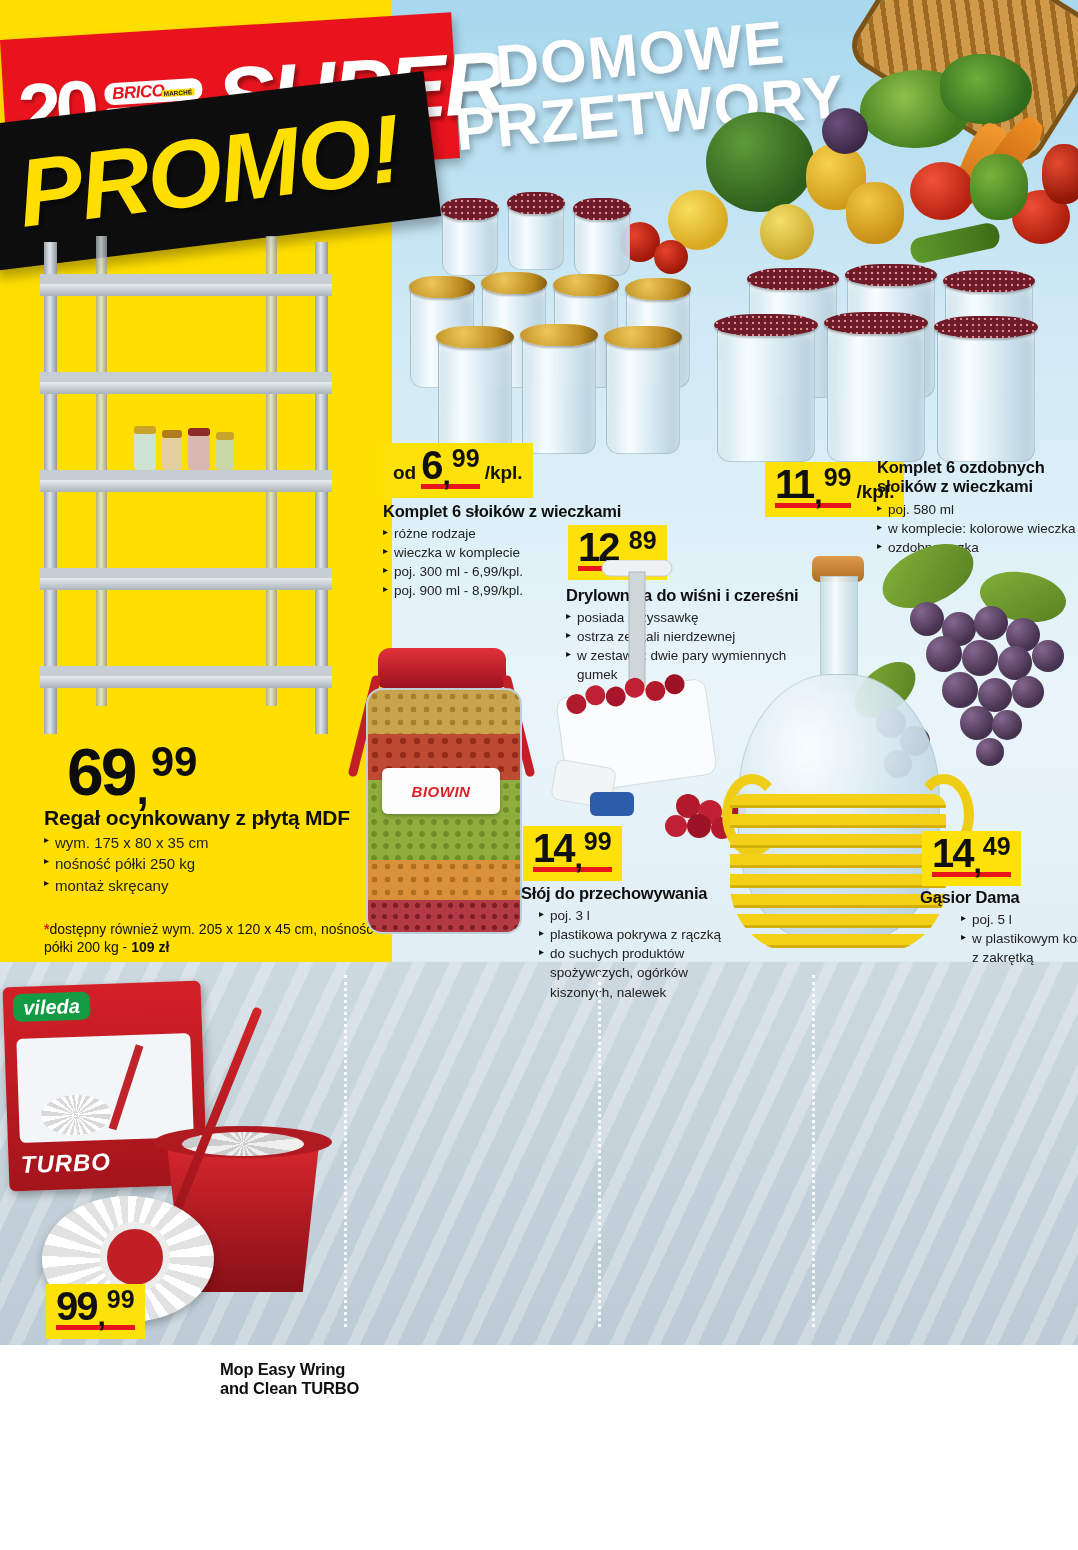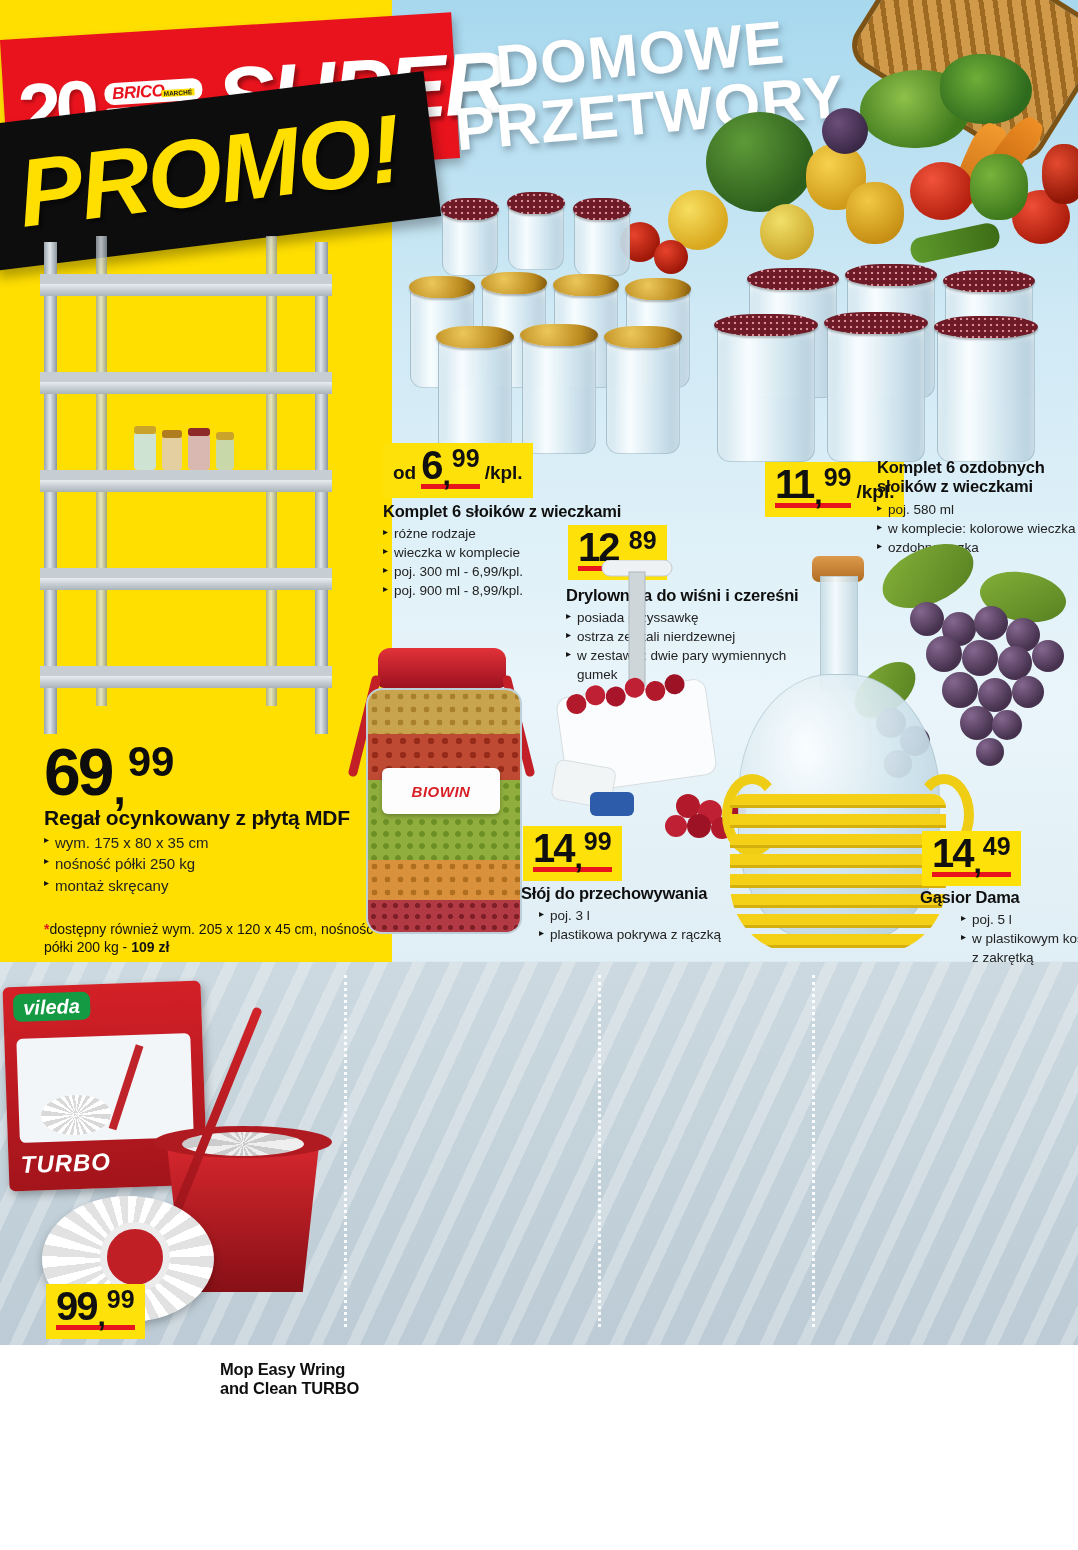--- a/index.html
+++ b/index.html
@@ -28,21 +28,21 @@
   .domowe{left:452px;top:22px;width:470px;transform:rotate(-5deg);color:#fff;font-weight:900;
           font-size:60px;line-height:.98;letter-spacing:1px;text-shadow:2px 4px 6px rgba(80,100,112,.5);}
   .domowe .l1{margin-left:46px;}
   
   .tag{position:absolute;background:#ffe10a;padding:5px 10px 9px;display:flex;align-items:flex-start;gap:5px;color:#101010;}
   .tag .pre,.tag .suf{font-weight:800;font-size:19px;margin-top:14px;}
   .tag .num{display:flex;align-items:flex-start;border-bottom:5px solid #e8151d;padding-bottom:2px;font-weight:800;line-height:.85;}
   .tag .int{font-size:40px;letter-spacing:-2px;}
   .tag .comma{font-size:30px;line-height:.5;align-self:flex-end;margin:0 1px;}
   .tag .dec{font-size:25px;}
-  .bigprice{position:absolute;display:flex;align-items:flex-start;font-weight:800;line-height:.85;color:#0d0d0d;}
+  .bigprice{position:absolute;display:flex;align-items:flex-start;font-weight:800;line-height:.85;color:#0d0d0d;margin-left:23px;}
   .bigprice .int{font-size:66px;letter-spacing:-3px;}
   .bigprice .comma{font-size:44px;line-height:.5;align-self:flex-end;margin:0 2px;}
   .bigprice .dec{font-size:42px;}
   
   .ptitle{position:absolute;font-weight:800;font-size:16.5px;line-height:1.15;color:#0f0f0f;letter-spacing:-.2px;}
   .bullets{position:absolute;margin:0;padding:0;list-style:none;font-size:13.5px;color:#222;line-height:1.42;}
   .bullets li{padding-left:11px;position:relative;}
   .bullets li::before{content:"▸";position:absolute;left:0;top:1px;font-size:10px;color:#111;}
   .note{position:absolute;font-size:14px;color:#111;line-height:1.3;}
   .note .star{color:#e8151d;font-weight:700;}
@@ -330,20 +330,21 @@
     <span class="num">
         <span class="int">14</span>
         <span class="comma">,</span>
         <span class="dec">99</span>
       </span>
   </div>
   <div class="ptitle" style="left:521px;top:884px;width:220px;">Słój do przechowywania</div>
   <ul class="bullets" style="left:539px;top:906px;width:190px;">
     <li>poj. 3 l</li>
     <li>plastikowa pokrywa z rączką</li>
+    <li>do suchych produktów spożywczych, ogórków kiszonych, nalewek</li>
   </ul>
 
   <div class="abs" style="left:850px;top:548px;width:228px;height:330px;">
     <span class="leaf" style="left:30px;top:0;width:96px;height:56px;transform:rotate(-16deg);"></span>
     <span class="leaf" style="left:130px;top:24px;width:86px;height:50px;transform:rotate(18deg);"></span>
     <span class="leaf" style="left:0px;top:120px;width:70px;height:44px;transform:rotate(-30deg);"></span>
     <span class="grape" style="left:60px;top:54px;width:34px;height:34px;"></span>
     <span class="grape" style="left:92px;top:64px;width:34px;height:34px;"></span>
     <span class="grape" style="left:124px;top:58px;width:34px;height:34px;"></span>
     <span class="grape" style="left:156px;top:70px;width:34px;height:34px;"></span>

